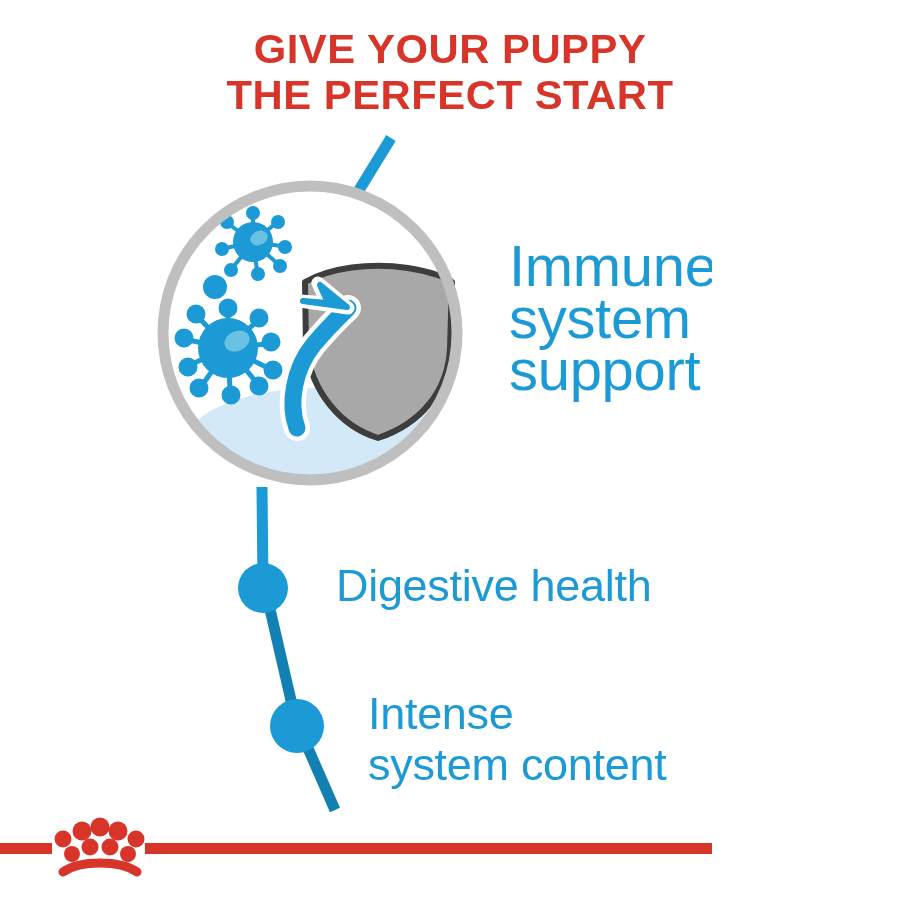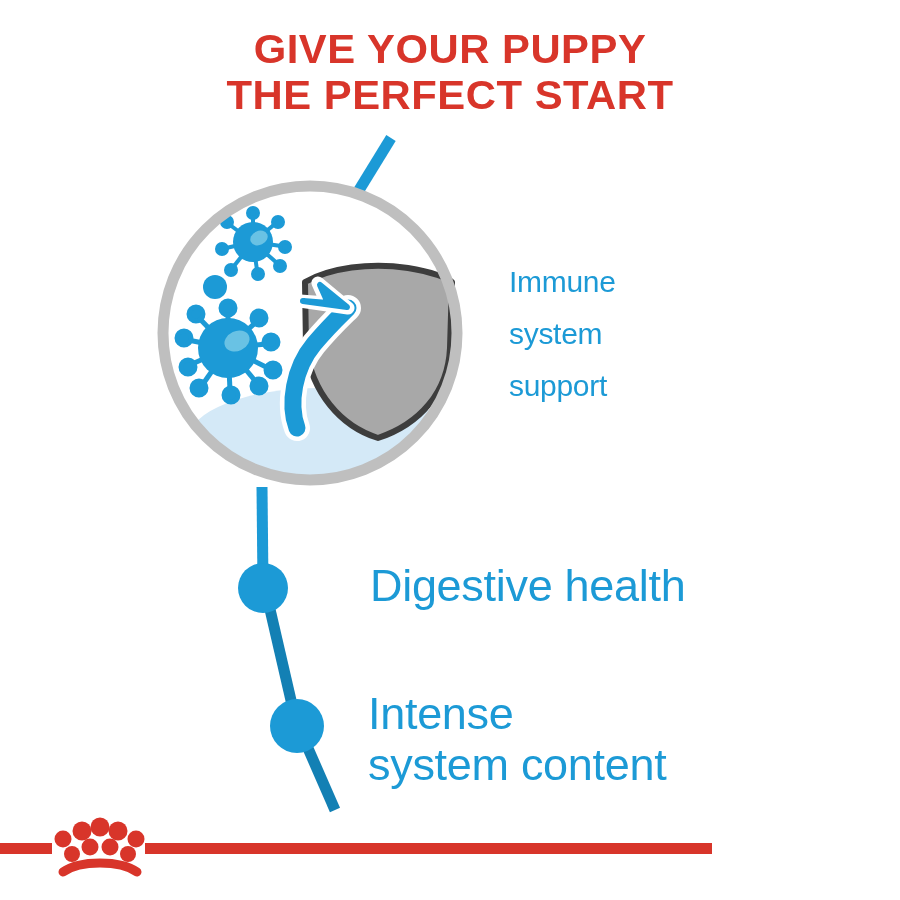--- a/index.html
+++ b/index.html
@@ -54,30 +54,29 @@
     color: #1C9AD6;
     font-family: "Liberation Sans", sans-serif;
     font-weight: 400;
     font-size: 45px;
     line-height: 51px;
     letter-spacing: -0.3px;
     white-space: pre-line;
   }
   #label-immune {
     left: 509px;
-    top: 256px;
-    font-size: 30px;
+    top: 240px;
+    font-size: 58px;
     line-height: 52px;
   }
   #label-digestive {
     left: 336px;
     top: 560px;
     font-size: 45px;
     line-height: 51px;
-    margin-left: 34px;
   }
   #label-energy {
     left: 368px;
     top: 688px;
     font-size: 45px;
     line-height: 51px;
   }
 
   
   #footer {

